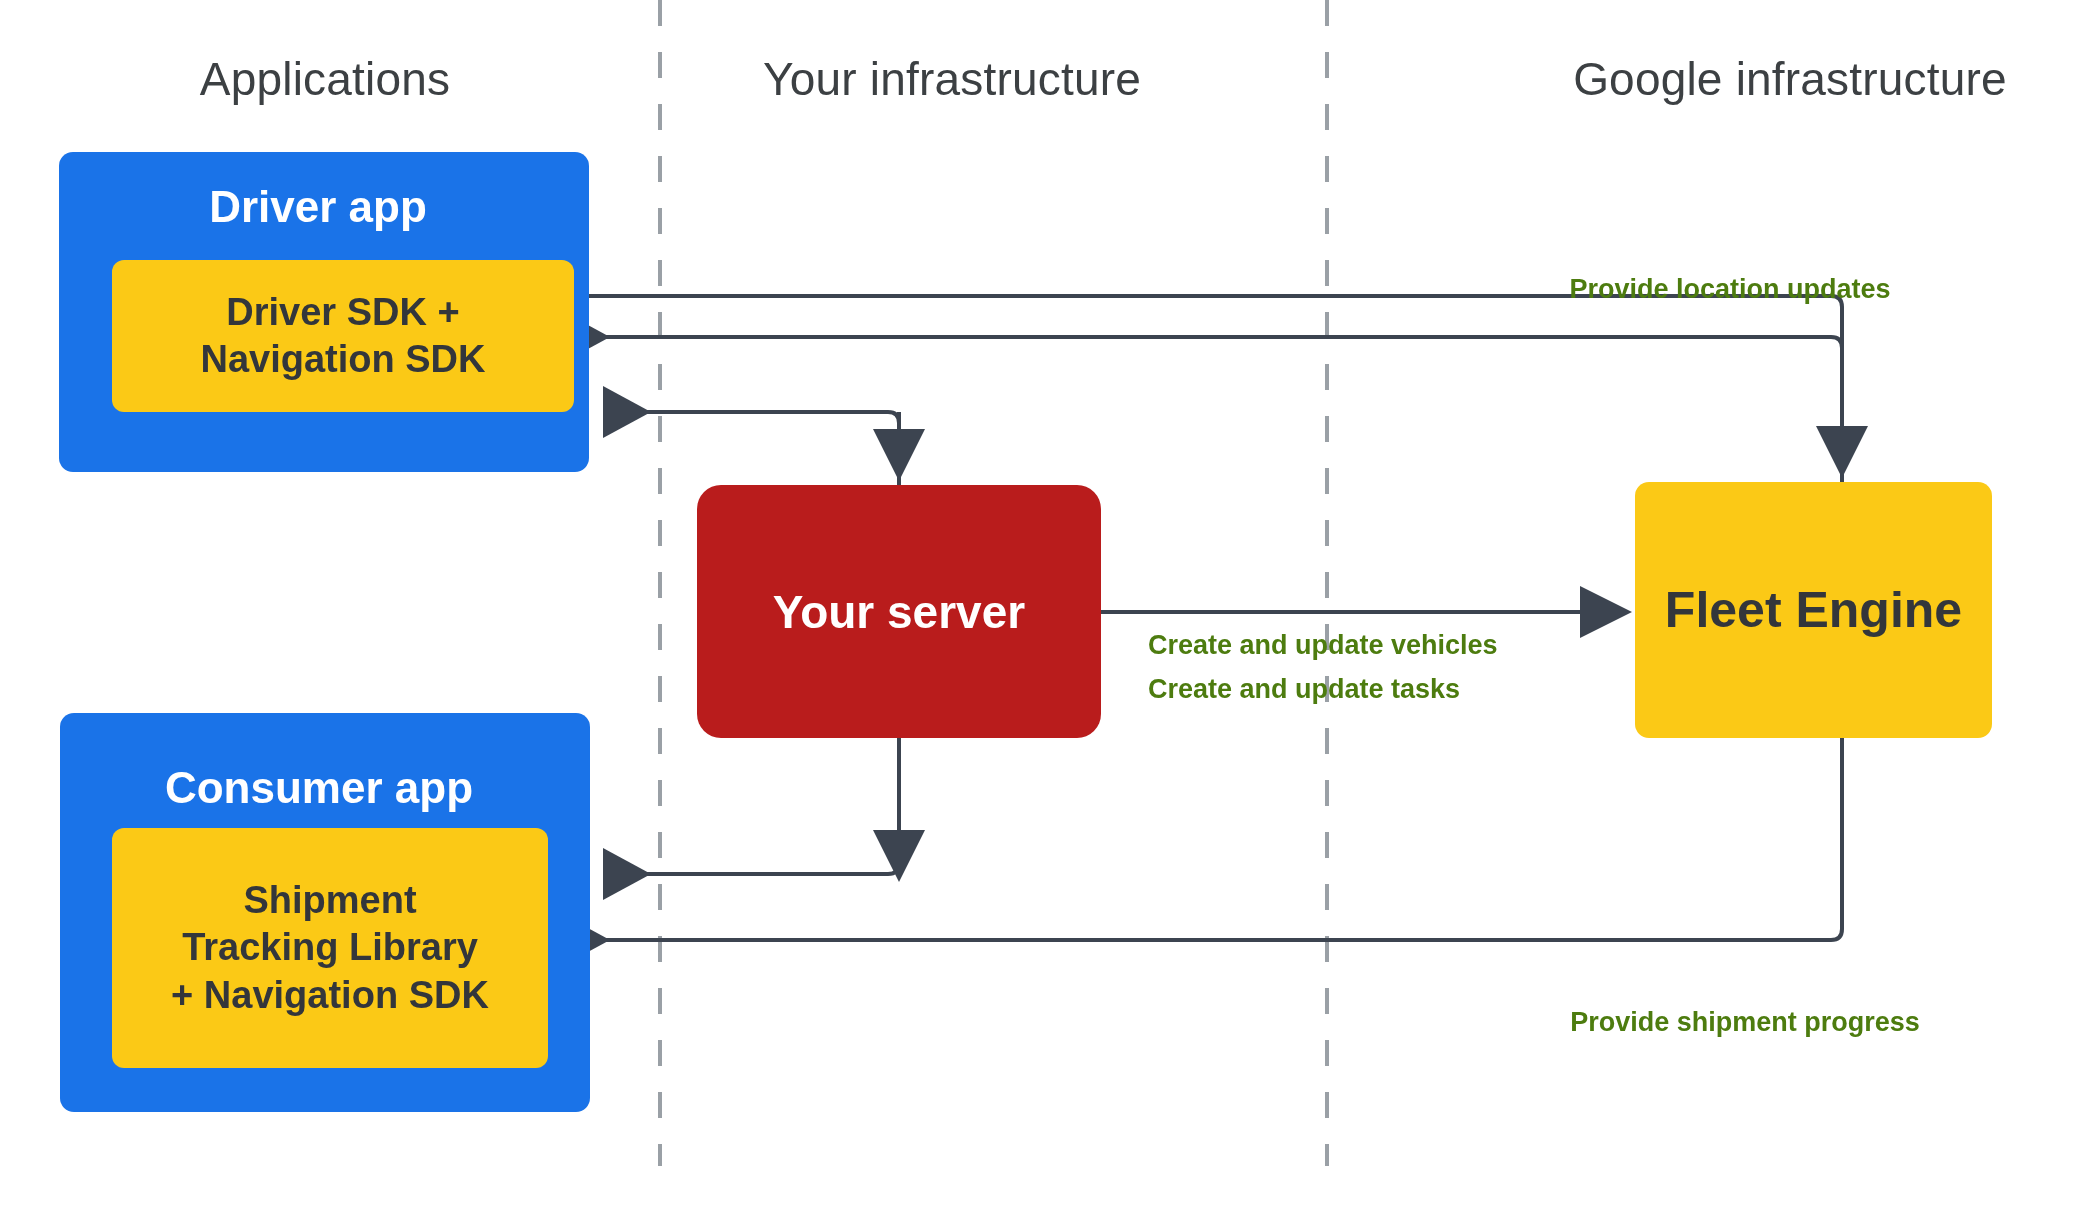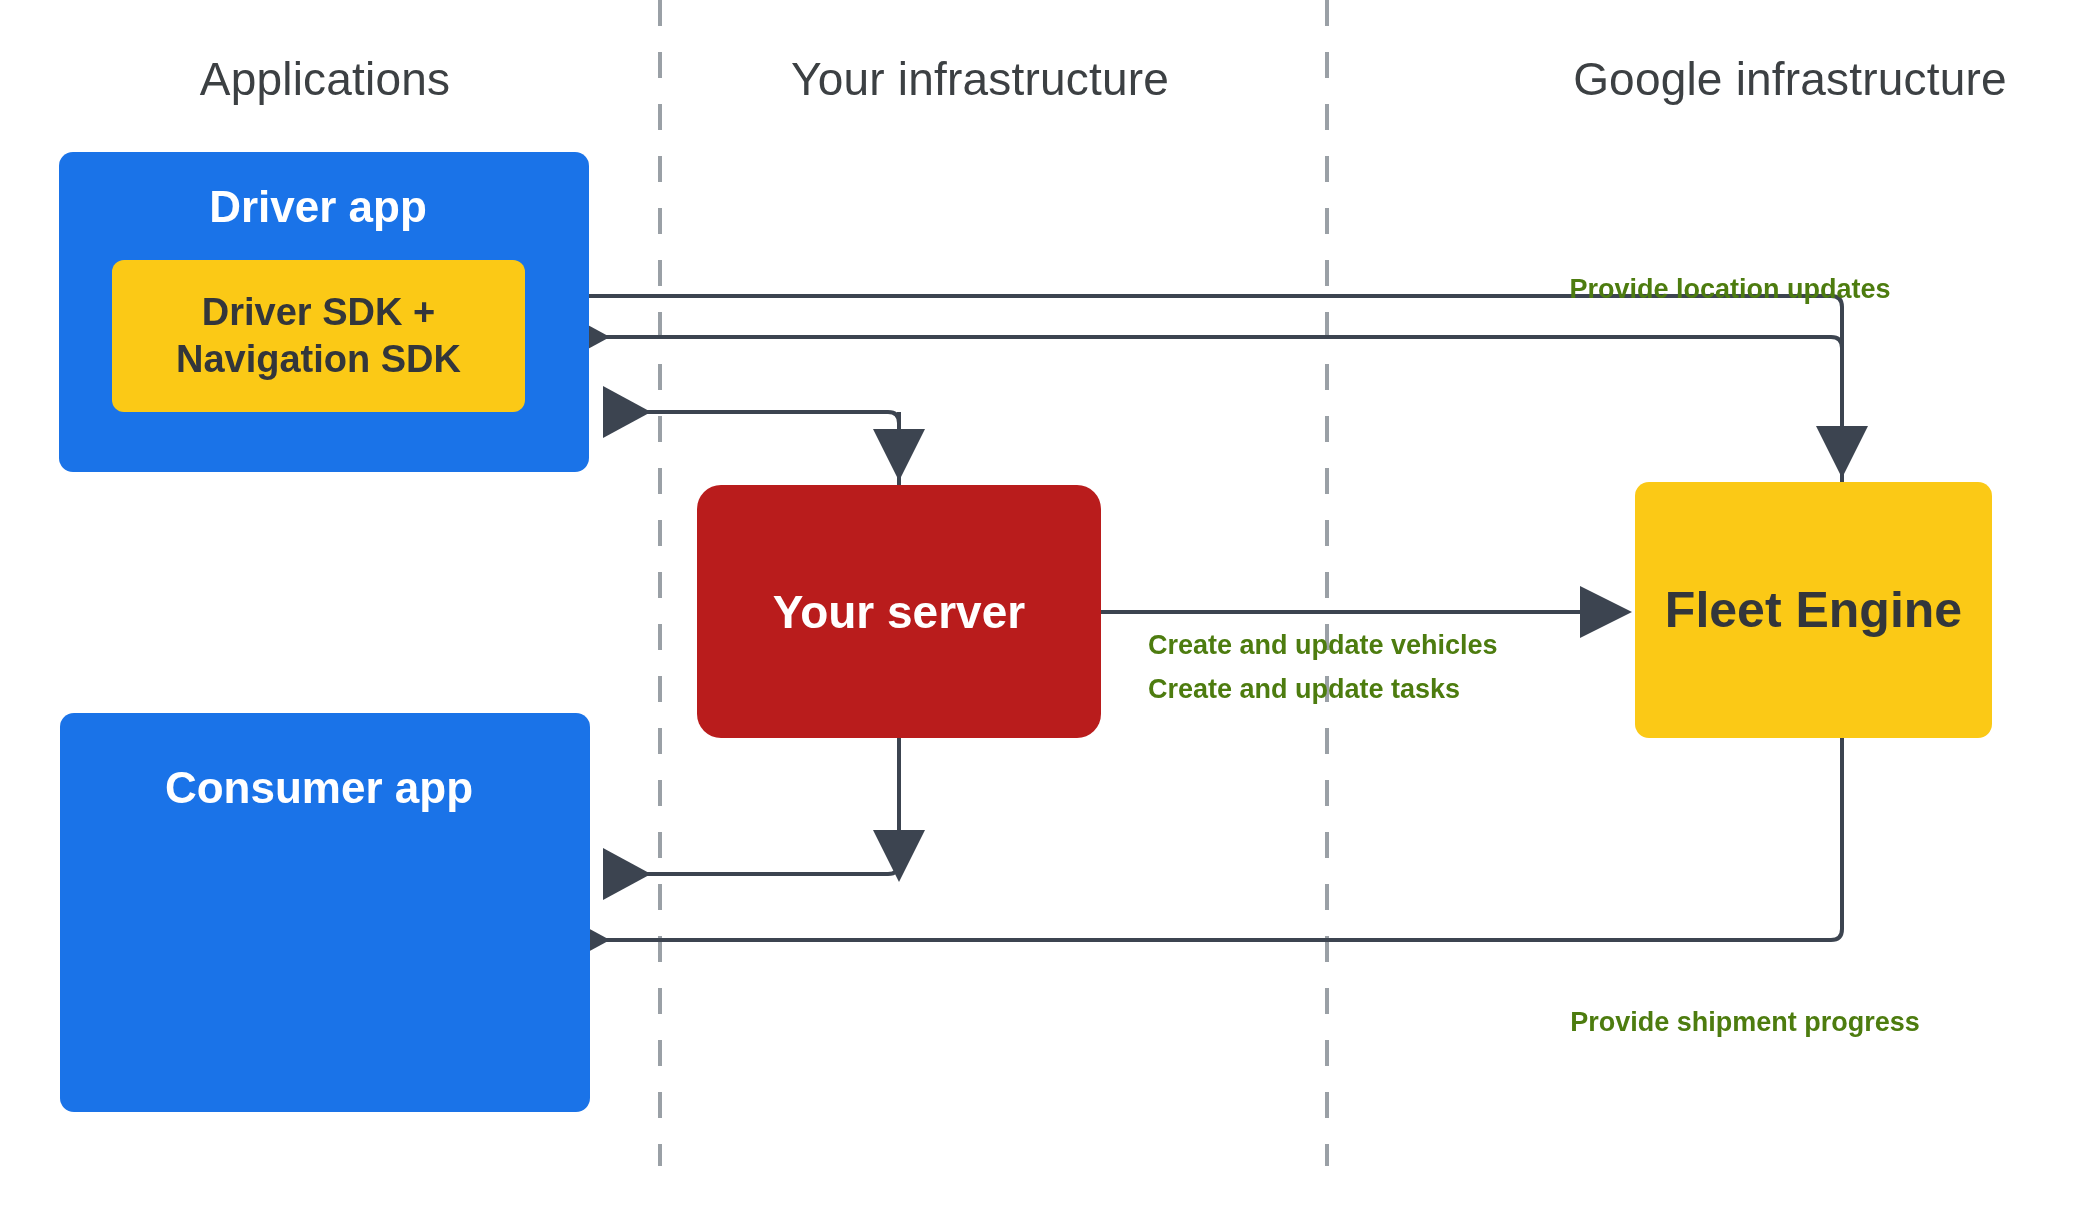--- a/index.html
+++ b/index.html
@@ -141,35 +141,42 @@
 
     <path d="M 1101 612 L 1624 612" fill="none" stroke="#3c4450" stroke-width="4" marker-end="url(#arrowRight)"></path>
 
     <path d="M 899 738 L 899 862 Q 899 874 888 874 L 607 874" fill="none" stroke="#3c4450" stroke-width="4" marker-end="url(#arrowLeft)"></path>
     <path d="M 899 874 L 899 750" fill="none" stroke="#3c4450" stroke-width="4" marker-end="url(#arrowRight)" transform="rotate(180 899 812)"></path>
 
     <path d="M 1842 738 L 1842 929 Q 1842 940 1831 940 L 566 940" fill="none" stroke="#3c4450" stroke-width="4" marker-end="url(#arrowLeft)"></path>
   </svg>
 
   <div class="col-header" style="left:325px; top:52px;">Applications</div>
-  <div class="col-header" style="left:952px; top:52px;margin-left:28px;">Your infrastructure</div>
+  <div class="col-header" style="left:952px; top:52px;">Your infrastructure</div>
   <div class="col-header" style="left:1790px; top:52px;">Google infrastructure</div>
 
   <div class="app-box" style="left:59px; top:152px; width:530px; height:320px;">
     <div class="app-title" style="top:30px;">Driver app</div>
-    <div class="sdk-box" style="left:53px; top:108px; width:413px; height:152px;">
+    <div class="sdk-box" style="left:53px; top:108px; width:462px; height:152px;">
       <div class="sdk-text">
         <span>Driver SDK +</span><br>
         <span>Navigation SDK</span>
       </div>
     </div>
   </div>
 
   <div class="app-box" style="left:60px; top:713px; width:530px; height:399px;">
     <div class="app-title" style="top:26px;margin-top:24px;">Consumer app</div>
+    <div class="sdk-box" style="left:52px; top:115px; width:436px; height:240px;">
+      <div class="sdk-text">
+        <span>Shipment</span><br>
+        <span>Tracking Library</span><br>
+        <span>+ Navigation SDK</span>
+      </div>
+    </div>
   </div>
 
   <div class="server-box" style="left:697px; top:485px; width:404px; height:253px;">
     <span class="server-text">Your server</span>
   </div>
 
   <div class="engine-box" style="left:1635px; top:482px; width:357px; height:256px;">
     <span class="engine-text">Fleet Engine</span>
   </div>
 

